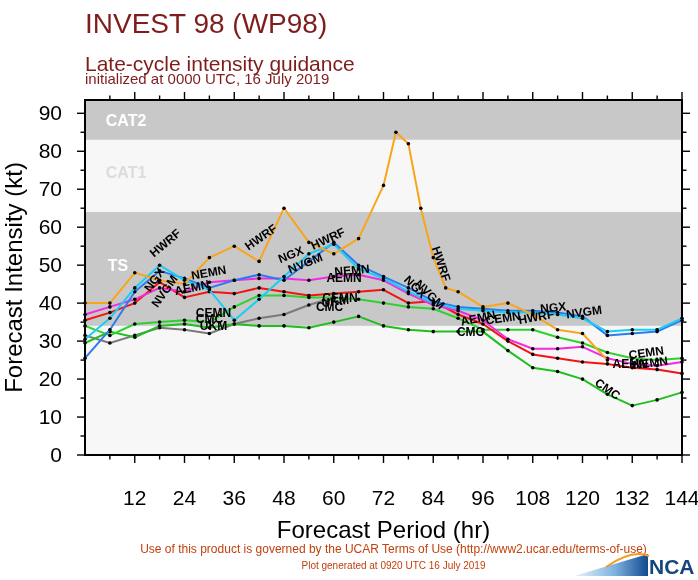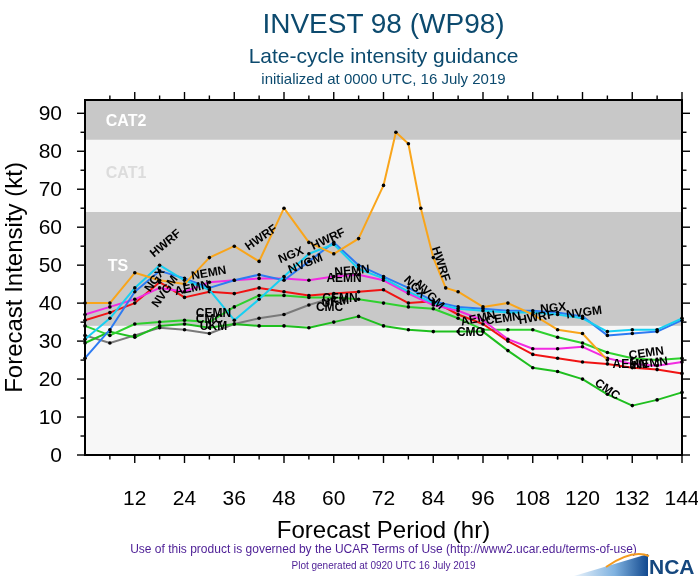--- a/index.html
+++ b/index.html
@@ -1,23 +1,23 @@
 <!DOCTYPE html>
 <html><head>
 <meta charset="utf-8">
 <style>
   html,body{margin:0;padding:0;background:#fff;}
   #page{position:relative;width:698px;height:580px;background:#ffffff;overflow:hidden;
         font-family:"Liberation Sans", sans-serif;}
   #chart{position:absolute;left:0;top:0;width:698px;height:580px;}
-  .hdr{position:absolute;left:85px;width:597px;text-align:center;color:#0c4a6e;}
+  .hdr{position:absolute;left:85px;width:597px;color:#7f1d1d;}
   #title{top:8px;font-size:28px;}
-  #subtitle{top:44px;font-size:21px;}
+  #subtitle{top:52px;font-size:21px;}
   #initline{top:70px;font-size:15px;}
-  .ftr{position:absolute;left:85px;width:597px;text-align:center;color:#4c1d95;}
+  .ftr{position:absolute;left:95px;width:597px;text-align:center;color:#c2410c;}
   #terms{top:542px;font-size:12px;}
   #generated{top:560px;font-size:10px;}
   #logo{position:absolute;left:572px;top:546px;width:122px;height:32px;}
   svg text{font-family:"Liberation Sans", sans-serif;}
 </style>
 </head>
 <body>
 <div id="page">
 
 <svg id="chart" viewBox="0 0 698 580" xmlns="http://www.w3.org/2000/svg">

